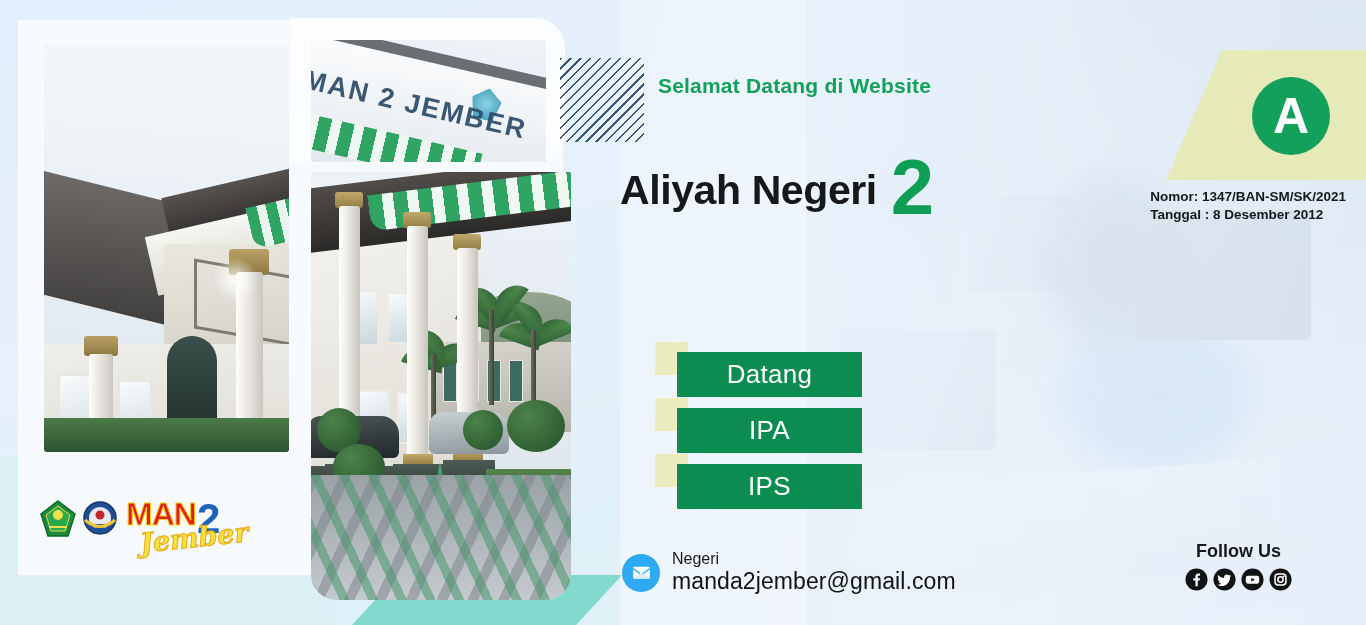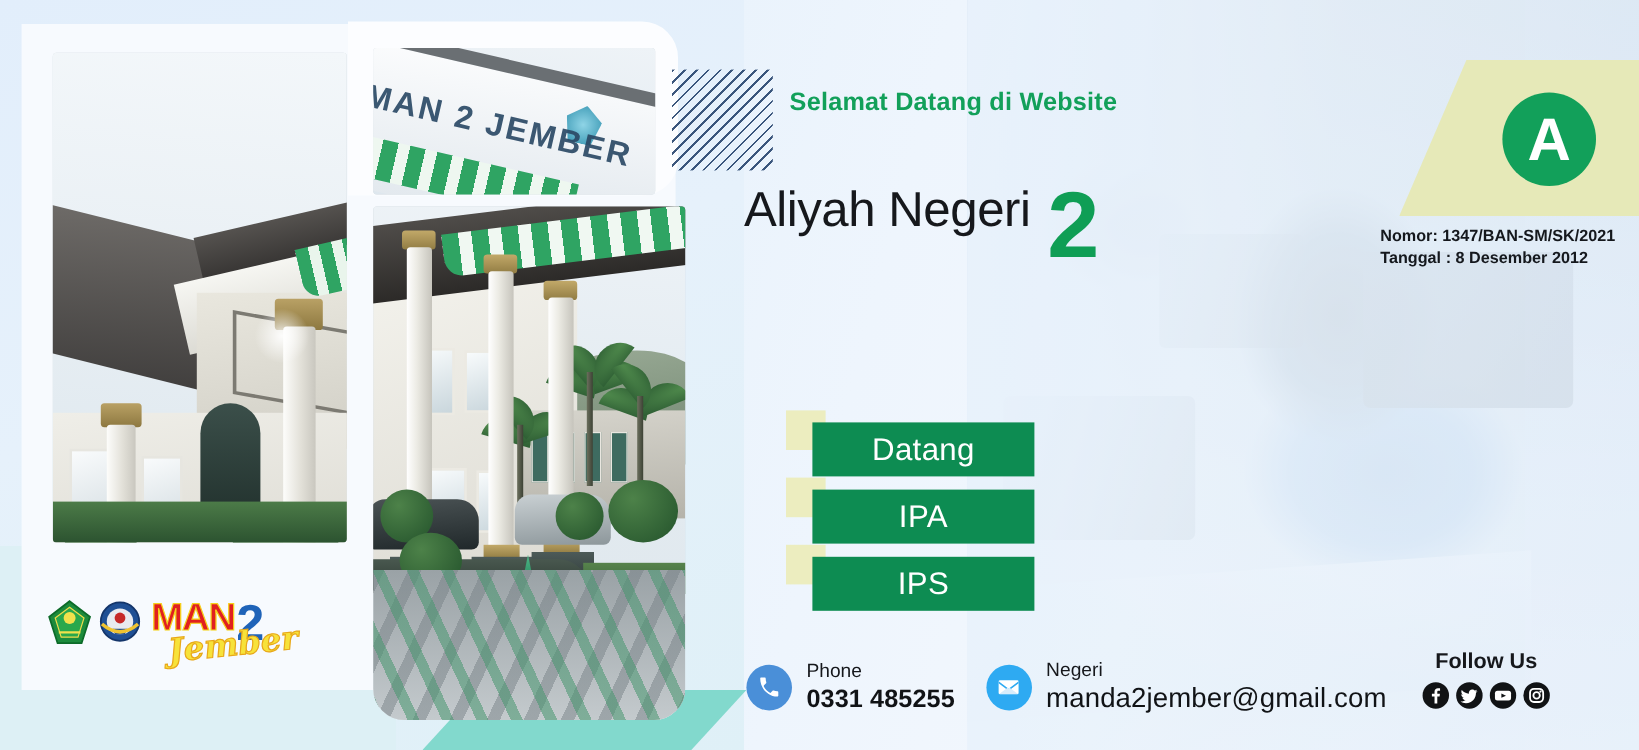--- a/index.html
+++ b/index.html
@@ -185,21 +185,21 @@
     opacity:.85;
   }
   .welcome {
     position:absolute; left:658px; top:74px;
     font-size:21px; font-weight:700; color:#12a05a; letter-spacing:.2px;
   }
   .title-wrap { position:absolute; left:620px; top:150px; }
   .title-rows { display:flex; align-items:flex-start; }
   .t-lines { display:flex; flex-direction:column; }
   .t1 { font-size:48px; font-weight:800; color:#17569e; line-height:.98; letter-spacing:-.5px; }
-  .t2 { font-size:41px; font-weight:400; color:#16181c; line-height:1.02; letter-spacing:-.4px; margin-top:4px;}
+  .t2 { font-size:41px; font-weight:700; color:#16181c; line-height:1.02; letter-spacing:-.4px; margin-top:20px;}
   .t-num { font-size:78px; font-weight:800; color:#0f9e55; line-height:.8; margin-left:14px; margin-top:6px; }
 
   .addr {
     position:absolute; left:622px; top:248px;
     display:flex; align-items:center; gap:11px;
     font-size:24px; color:#16181c; font-weight:400;
   }
   .pin { width:22px; height:28px; flex:none; }
 
   
@@ -412,31 +412,20 @@
 
   <div class="accred-poly"></div>
   <div class="accred-circle">A</div>
   <div class="accred-meta">
     <div>Nomor: 1347/BAN-SM/SK/2021</div>
     <div>Tanggal : 8 Desember 2012</div>
   </div>
 
   <div class="contacts">
     <div class="contact">
-      <span class="c-icon phone">
-        <svg width="20" height="20" viewBox="0 0 24 24">
-          <path d="M6.6 10.8c1.4 2.8 3.8 5.1 6.6 6.6l2.2-2.2c.3-.3.7-.4 1-.2 1.2.4 2.4.6 3.7.6.6 0 1 .4 1 1V20c0 .6-.4 1-1 1C11.1 21 3 12.9 3 2.9c0-.5.4-1 1-1h3.5c.6 0 1 .5 1 1 0 1.3.2 2.5.6 3.7.1.4 0 .8-.2 1l-2.3 2.2z" fill="#ffffff"></path>
-        </svg>
-      </span>
-      <span>
-        <span class="c-lab">Phone</span><br>
-        <span class="c-val">0331 485255</span>
-      </span>
-    </div>
-    <div class="contact">
       <span class="c-icon mail">
         <svg width="21" height="21" viewBox="0 0 24 24">
           <rect x="2.5" y="5.5" width="19" height="13.5" rx="1.4" fill="#ffffff"></rect>
           <path d="M2.5 6.6l9.5 7 9.5-7v1.9l-9.5 7-9.5-7z" fill="#2eaaf2"></path>
           <path d="M3 18.6l8-6 1 .8 1-.8 8 6z" fill="#d7ecfb"></path>
         </svg>
       </span>
       <span>
         <span class="c-lab">Negeri</span><br>
         <span class="c-val thin">manda2jember@gmail.com</span>

